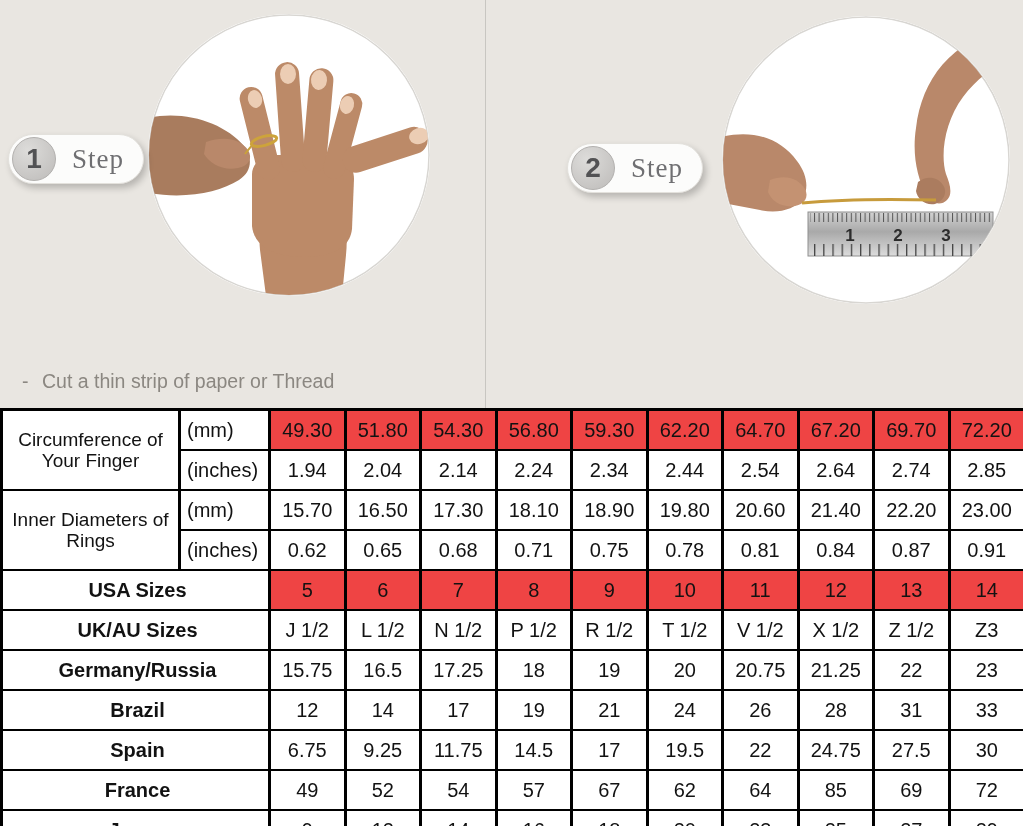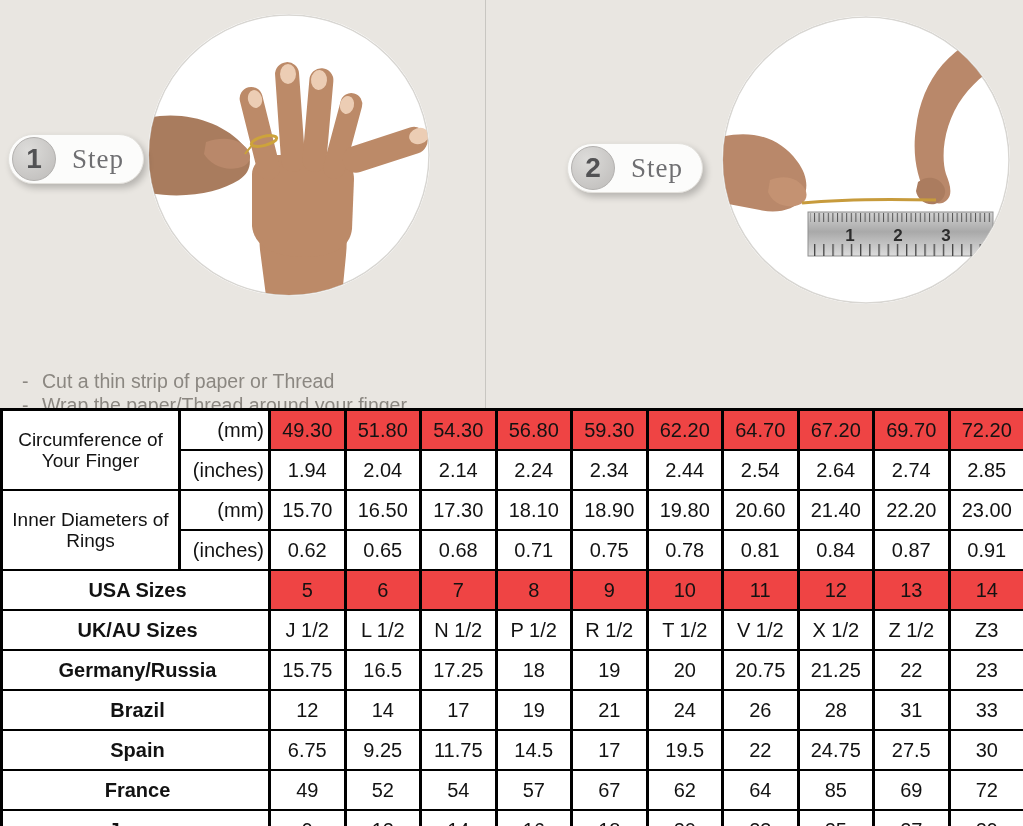--- a/index.html
+++ b/index.html
@@ -57,21 +57,21 @@
     border:3px solid #000;background:#fff;
   }
   td,th{
     border:2px solid #000;border-left-width:3px;border-right-width:3px;
     font-size:20px;font-weight:normal;color:#121212;
     padding:0 4px;overflow:hidden;white-space:nowrap;height:38px;
   }
   th.grouplbl{
     text-align:center;white-space:normal;font-size:19px;line-height:21px;padding:0 6px;
   }
-  td.sub{text-align:right;padding-left:6px;}
+  td.sub{text-align:left;padding-left:6px;}
   td.val{text-align:center;}
   th.rowlbl{text-align:center;padding-left:8px;font-weight:bold;}
   td.shaded{background:#ef4444;}
 </style>
 </head>
 <body>
 
 <div class="top">
   <div class="divider"></div>
 
@@ -157,21 +157,20 @@
     <div class="step-num">1</div>
     <div class="step-label">Step</div>
   </div>
   <div class="step-pill" id="pill2">
     <div class="step-num">2</div>
     <div class="step-label">Step</div>
   </div>
 
   <div class="instr" id="instr1">
     <div class="instr-line">Cut a thin strip of paper or Thread</div>
-    <div class="instr-line">Wrap the paper/Thread around your finger.</div>
   </div>
 </div>
 
 <div class="table-wrap">
   <table>
     <colgroup>
       <col style="width:178px">
         <col style="width:90px">
       <col style="width:75.5px">
         <col style="width:75.5px">

